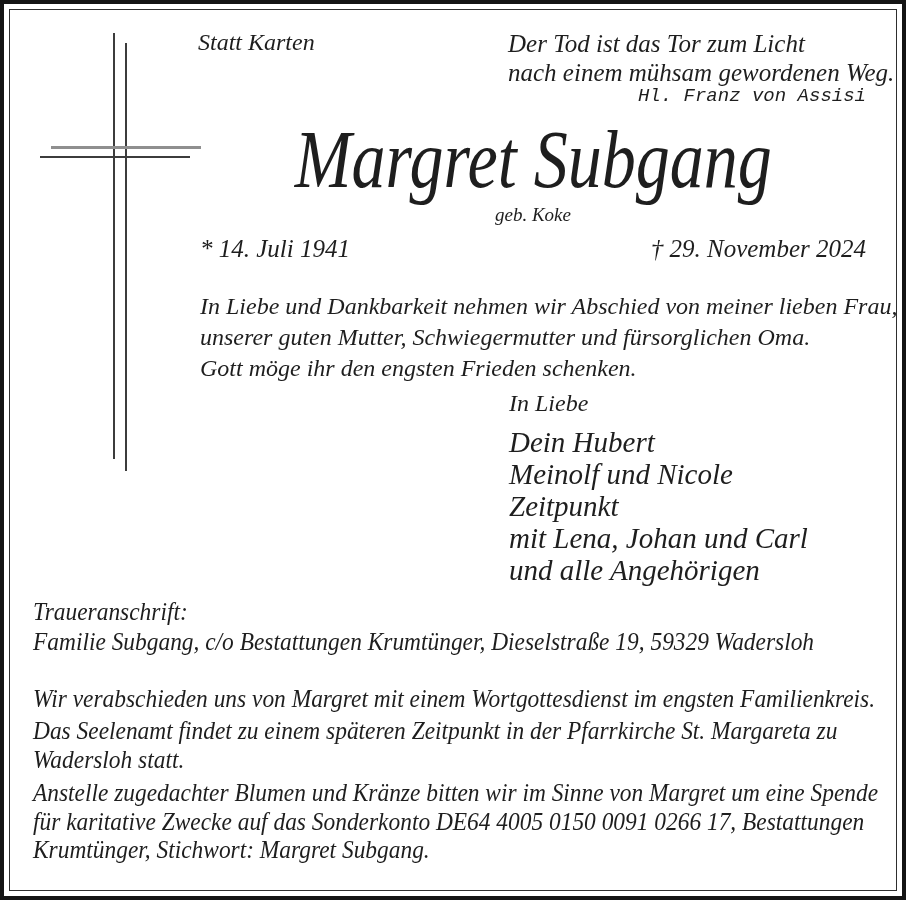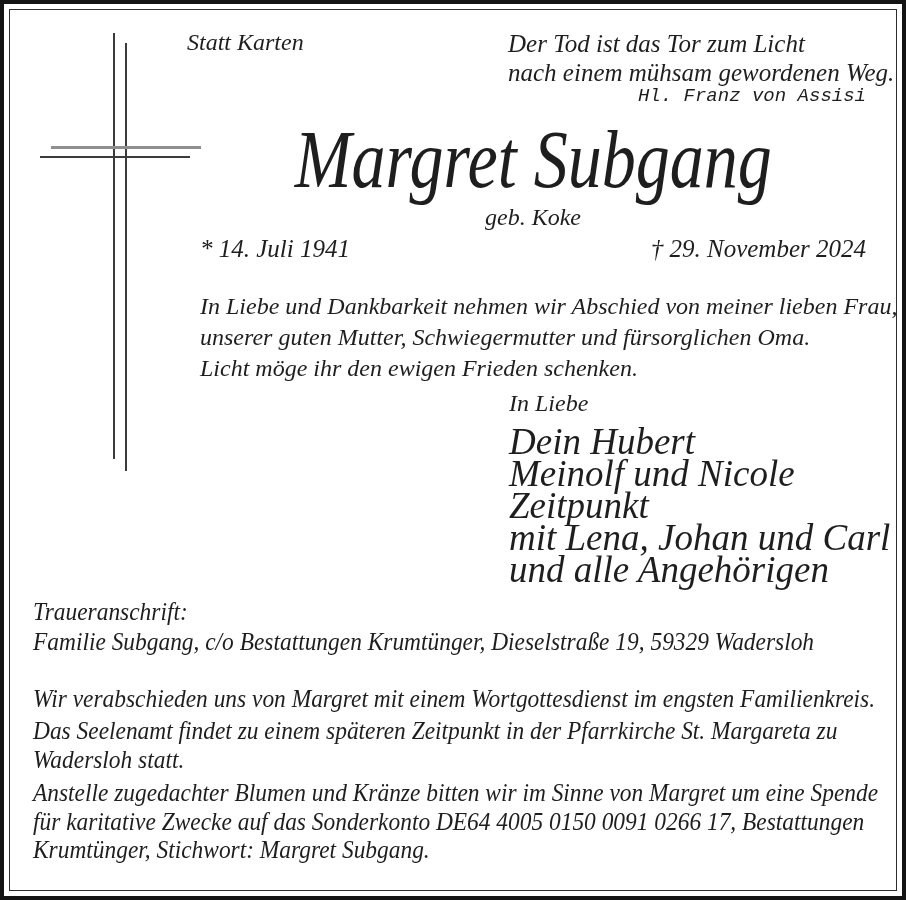--- a/index.html
+++ b/index.html
@@ -33,21 +33,21 @@
   .nowrap { white-space: nowrap; }
 
   
   .cross-line { position: absolute; }
   .cross-v1 { left: 113px; top: 33px;  width: 2px;   height: 426px; background: #3c3c3c; }
   .cross-v2 { left: 125px; top: 43px;  width: 2px;   height: 428px; background: #3c3c3c; }
   .cross-h1 { left: 51px;  top: 146px; width: 150px; height: 3px;   background: #8f8f8f; }
   .cross-h2 { left: 40px;  top: 156px; width: 150px; height: 2px;   background: #3c3c3c; }
 
   .statt-karten {
-    left: 187px; top: 29px;
+    left: 198px; top: 29px;
     font-size: 24px;
   }
   .epigraph {
     left: 508px; top: 29px;
     font-size: 25px;
     line-height: 29px;
   }
   .epigraph-attr {
     right: 40px; top: 85px;
     font-size: 19px;
@@ -63,42 +63,42 @@
   .deceased-name .squeeze {
     display: inline-block;
     transform: scaleX(0.83);
     transform-origin: 50% 50%;
     white-space: nowrap;
   }
   .maiden-name {
     left: 200px; top: 204px;
     width: 666px;
     text-align: center;
-    font-size: 24px;
+    font-size: 19px;
   }
   .life-dates {
     left: 200px; top: 235px;
     width: 666px;
     display: flex;
     justify-content: space-between;
     gap: 70px;
     font-size: 25px;
   }
   .tribute {
     left: 200px; top: 291px;
     font-size: 24px;
     line-height: 31px;
   }
   .mourners-intro {
     left: 509px; top: 390px;
     font-size: 24px;
   }
   .mourners-list {
     left: 509px; top: 426px;
-    font-size: 37px;
+    font-size: 29px;
     line-height: 32px;
   }
   .cond {
     transform: scaleX(0.9);
     transform-origin: 0 0;
     white-space: nowrap;
   }
   .address-block {
     left: 33px; top: 597px;
     font-size: 26px;
@@ -140,21 +140,21 @@
   <div class="abs maiden-name nowrap">geb. Koke</div>
 
   <div class="abs life-dates">
     <span class="nowrap">* 14. Juli 1941</span>
     <span class="nowrap">† 29. November 2024</span>
   </div>
 
   <div class="abs tribute">
     <div class="nowrap">In Liebe und Dankbarkeit nehmen wir Abschied von meiner lieben Frau,</div>
     <div class="nowrap">unserer guten Mutter, Schwiegermutter und fürsorglichen Oma.</div>
-    <div class="nowrap">Licht möge ihr den ewigen Frieden schenken.</div>
+    <div class="nowrap">Gott möge ihr den engsten Frieden schenken.</div>
   </div>
 
   <div class="abs mourners-intro nowrap">In Liebe</div>
 
   <div class="abs mourners-list">
     <div class="nowrap">Dein Hubert</div>
     <div class="nowrap">Meinolf und Nicole</div>
     <div class="nowrap">Zeitpunkt</div>
     <div class="nowrap">mit Lena, Johan und Carl</div>
     <div class="nowrap">und alle Angehörigen</div>

